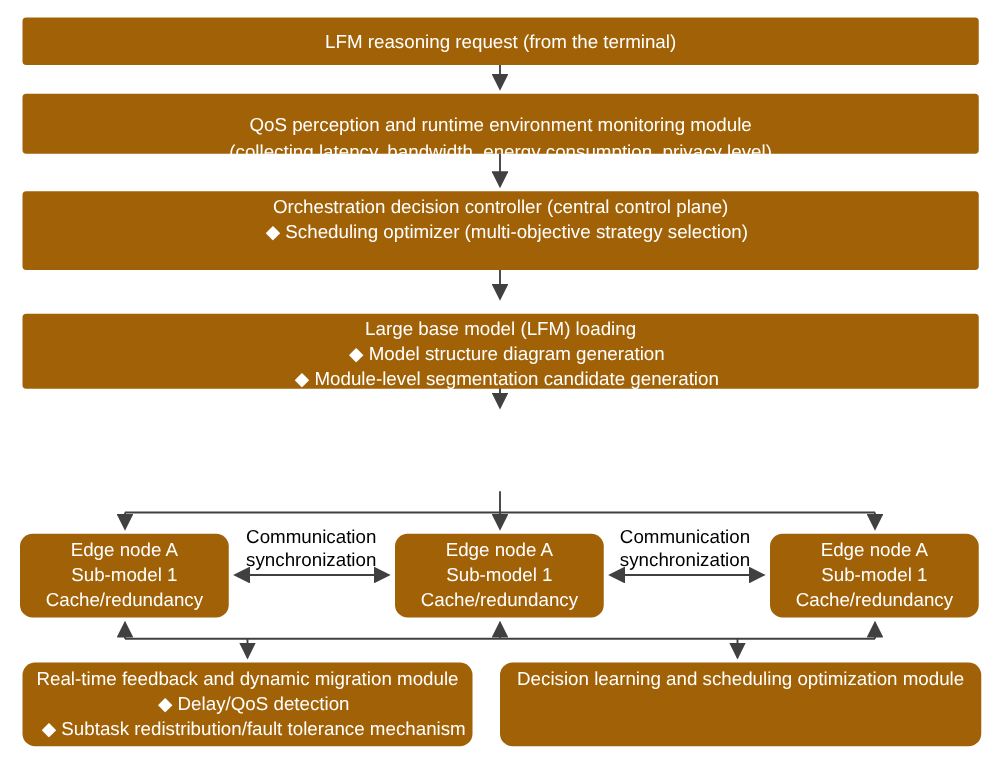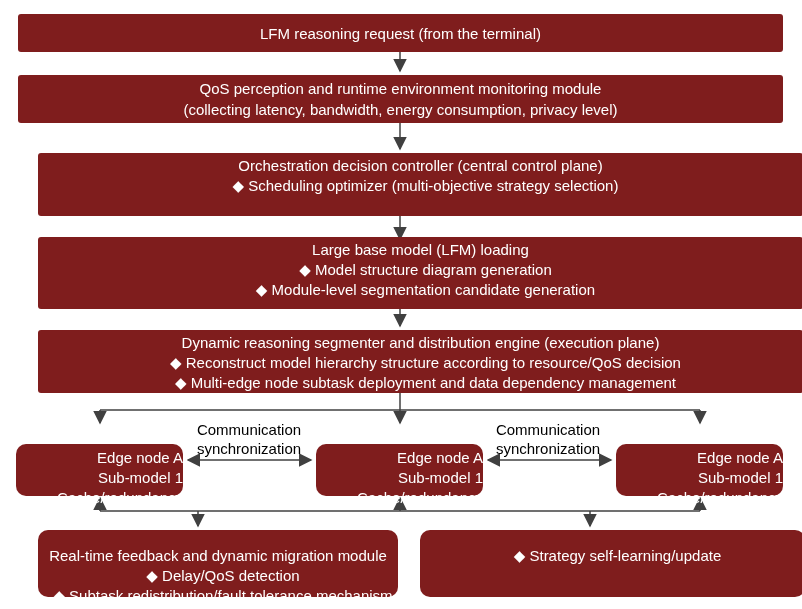--- a/index.html
+++ b/index.html
@@ -3,47 +3,47 @@
 <meta charset="utf-8">
 <style>
   html,body { margin:0; padding:0; background:#ffffff; }
   .canvas {
     position:relative; width:802px; height:609px; background:#ffffff;
     font-family:"Liberation Sans","DejaVu Sans",sans-serif;
     overflow:hidden;
   }
   svg.connectors { position:absolute; left:0; top:0; z-index:0; }
   .box {
-    position:absolute; background:#7f1d1d; color:#ffffff;
+    position:absolute; background:#a16207; color:#ffffff;
     font-size:15px; box-sizing:border-box; z-index:1;
   }
   .wide { left:18px; width:765px; border-radius:3px; }
   .center1 { top:14px; height:38px; display:flex; align-items:center; justify-content:center; text-align:center; }
-  .qos { top:75px; height:48px; padding-top:3px; text-align:center; line-height:21px; }
+  .qos { top:75px; height:48px; padding-top:15px; text-align:center; line-height:21px; }
   .orch { top:153px; height:63px; }
-  .load { top:237px; height:72px; }
+  .load { top:251px; height:60px; }
   .seg  { top:330px; height:63px; }
-  .titled { padding-top:3px; line-height:20px;margin-left:20px; }
+  .titled { padding-top:3px; line-height:20px; }
   .title { text-align:center; }
   .bullet { text-align:center; padding-left:10px; white-space:nowrap; }
   .edge {
-    top:444px; height:52px; width:167px; border-radius:10px;
-    text-align:right; padding-top:4px; line-height:20px;
+    top:427px; height:67px; width:167px; border-radius:10px;
+    text-align:center; padding-top:4px; line-height:20px;
   }
   .edge.e0 { left:16px; }
   .edge.e1 { left:316px; }
   .edge.e2 { left:616px; }
   .commsync {
     position:absolute; top:420px; width:136px; text-align:center;
     color:#000000; font-size:15px; line-height:19px; z-index:1;
   }
   .commsync.c0 { left:181px; }
   .commsync.c1 { left:480px; }
   .bottom {
-    top:530px; height:67px; border-radius:10px; padding-top:16px; line-height:20px;
+    top:530px; height:67px; border-radius:10px; padding-top:4px; line-height:20px;
   }
   .bottom.b0 { left:18px; width:360px; }
   .bottom.b1 { left:400px; width:385px; }
 </style>
 </head>
 <body>
 
 <div class="canvas">
 
   <svg class="connectors" width="802" height="609">
@@ -92,25 +92,20 @@
     <div class="title">Orchestration decision controller (central control plane)</div>
     <div class="bullet">◆ Scheduling optimizer (multi-objective strategy selection)</div>
   </div>
 
   <div class="box wide load titled">
     <div class="title">Large base model (LFM) loading</div>
     <div class="bullet">◆ Model structure diagram generation</div>
     <div class="bullet">◆ Module-level segmentation candidate generation</div>
   </div>
 
-  <div class="box wide seg titled">
-    <div class="title">Dynamic reasoning segmenter and distribution engine (execution plane)</div>
-    <div class="bullet">◆ Reconstruct model hierarchy structure according to resource/QoS decision</div>
-    <div class="bullet">◆ Multi-edge node subtask deployment and data dependency management</div>
-  </div>
 
   <div class="commsync c0">Communication synchronization</div>
   <div class="commsync c1">Communication synchronization</div>
 
   <div class="box edge e0">
     <div>Edge node A</div>
     <div>Sub-model 1</div>
     <div>Cache/redundancy</div>
   </div>
 
@@ -126,16 +121,16 @@
     <div>Cache/redundancy</div>
   </div>
 
   <div class="box bottom b0 titled">
     <div class="title">Real-time feedback and dynamic migration module</div>
     <div class="bullet">◆ Delay/QoS detection</div>
     <div class="bullet">◆ Subtask redistribution/fault tolerance mechanism</div>
   </div>
 
   <div class="box bottom b1 titled">
-    <div class="bullet">◆ Strategy self-learning/update</div>
+    <div class="title">Decision learning and scheduling optimization module</div>
   </div>
 
 </div>
 
 </body></html>

